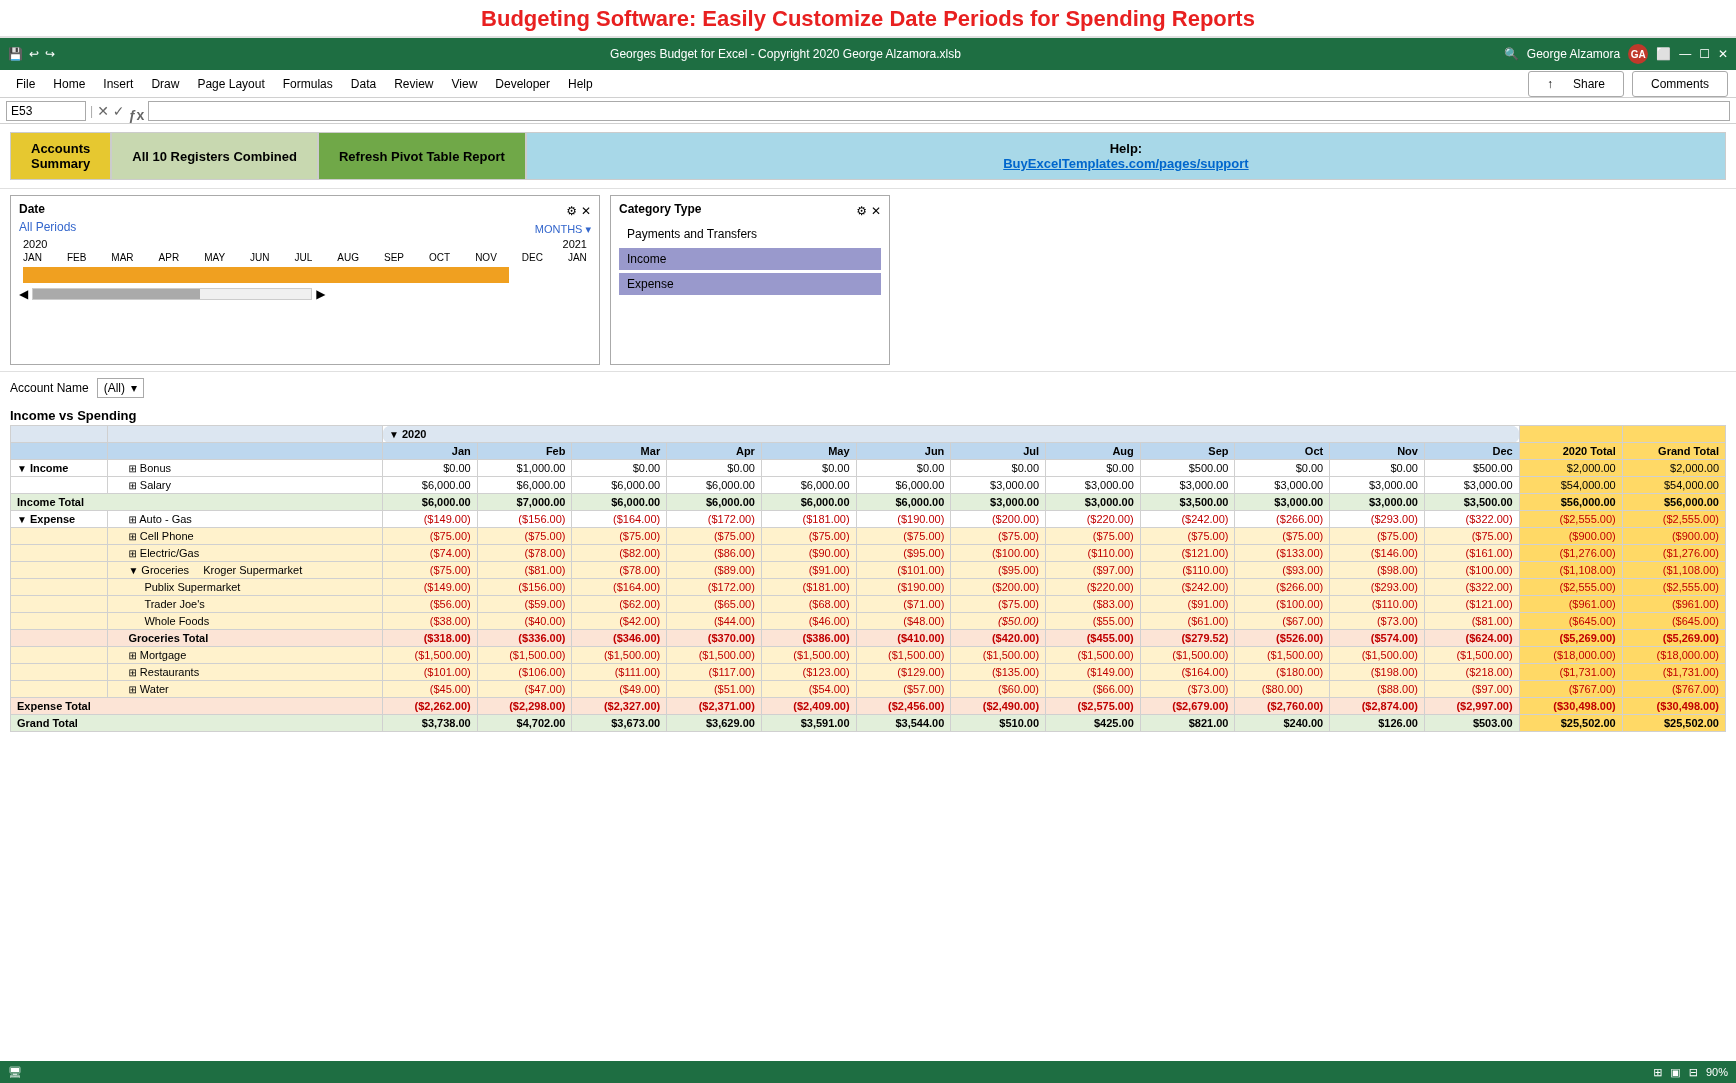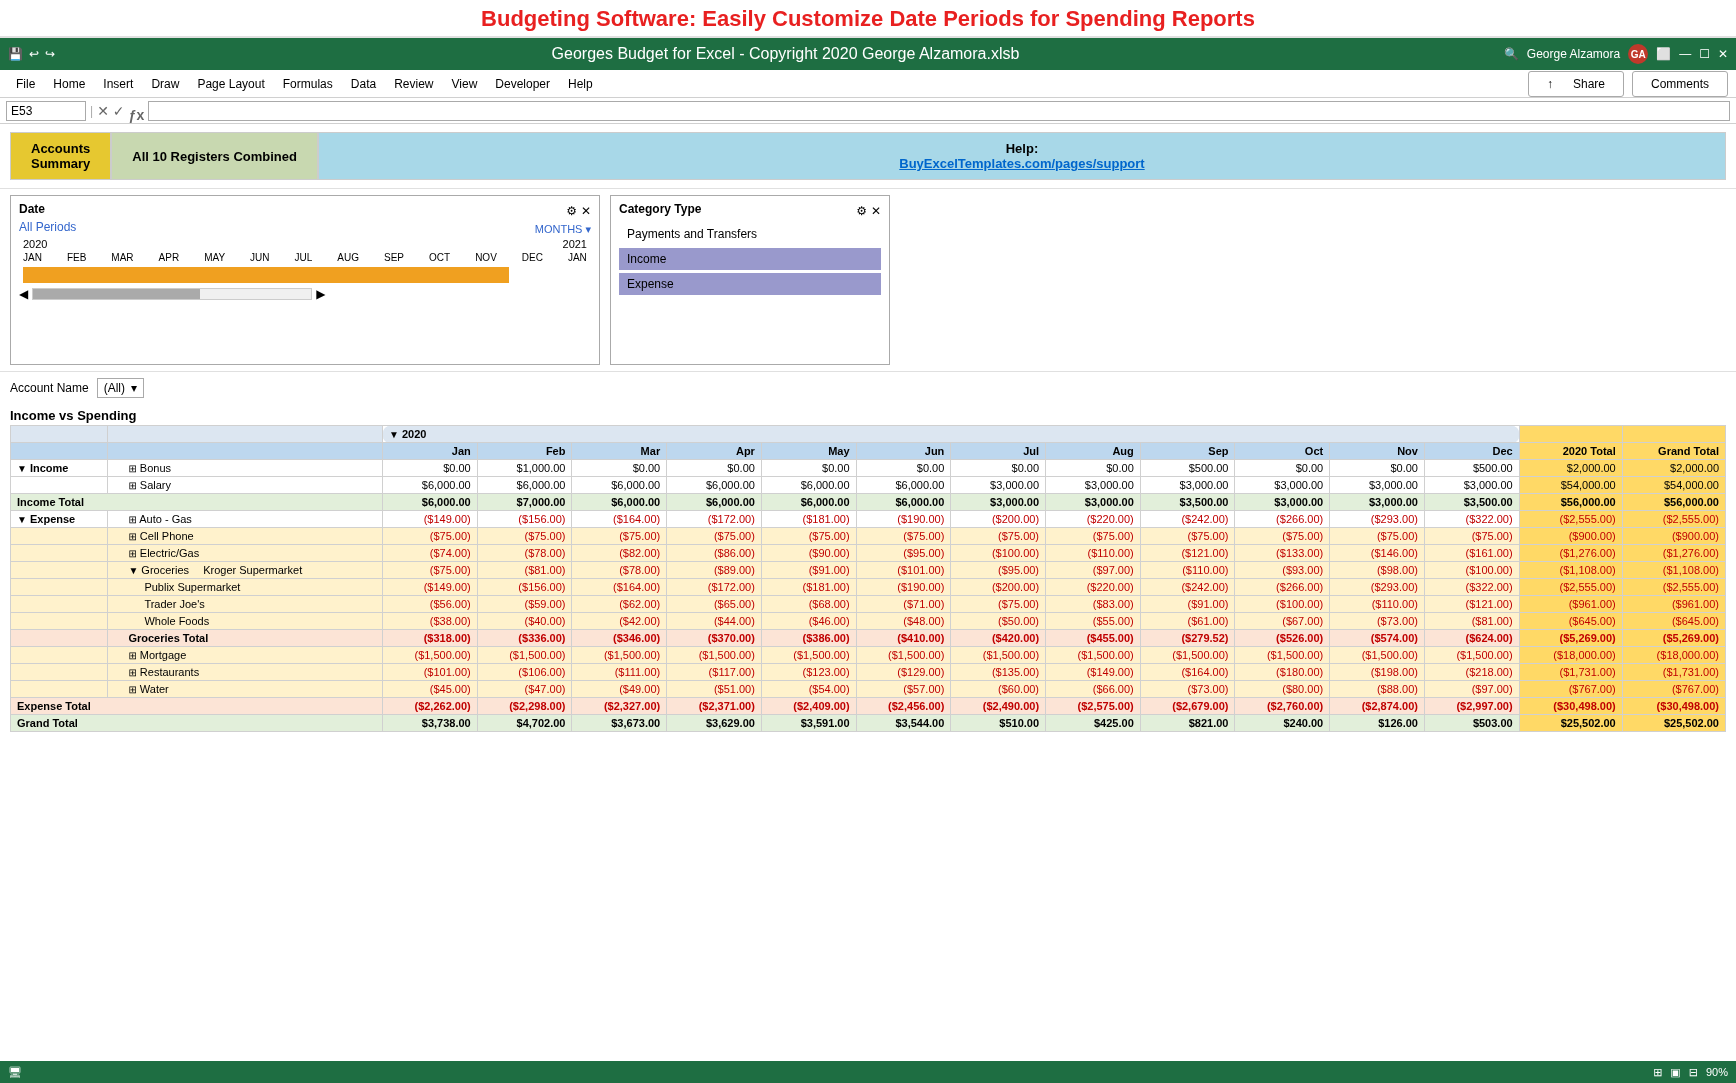--- a/index.html
+++ b/index.html
@@ -24,21 +24,21 @@
       color: #fff;
       display: flex;
       align-items: center;
       height: 32px;
       padding: 0 8px;
       font-size: 12px;
     }
     .excel-titlebar .title-text {
       flex: 1;
       text-align: center;
-      font-size: 16px;
+      font-size: 12px;
     }
     .excel-titlebar .qs-icons {
       display: flex;
       gap: 6px;
       align-items: center;
       margin-right: 12px;
     }
 
     
     .menu-bar {
@@ -352,20 +352,21 @@
   </div>
   <input class="formula-input" type="text" value="" style="">
 </div>
 
 <div class="nav-buttons">
   <button class="nav-btn nav-btn-accounts">
     <span style="white-space:pre;">Accounts
 Summary</span>
   </button>
   <button class="nav-btn nav-btn-registers">All 10 Registers Combined</button>
+  <button class="nav-btn nav-btn-refresh">Refresh Pivot Table Report</button>
   <div class="nav-btn nav-btn-help" style="display:flex;flex-direction:column;align-items:center;justify-content:center;">
     <span>Help:</span>
     <span style="color:#0066cc;text-decoration:underline;cursor:pointer;">BuyExcelTemplates.com/pages/support</span>
   </div>
 </div>
 
 <div class="filter-area">
 
   <div class="date-panel">
     <div style="display:flex;justify-content:space-between;align-items:center;">
@@ -639,21 +640,21 @@
 
       <tr class="row-expense-sub2">
         <td class="label"></td>
         <td class="indent2">Whole Foods</td>
         <td style="color:#c00000;">($38.00)</td>
         <td style="color:#c00000;">($40.00)</td>
         <td style="color:#c00000;">($42.00)</td>
         <td style="color:#c00000;">($44.00)</td>
         <td style="color:#c00000;">($46.00)</td>
         <td style="color:#c00000;">($48.00)</td>
-        <td style="color:#c00000;">($50.00)</td>
+        <td style="color:#c00000;font-style:italic;">($50.00)</td>
         <td style="color:#c00000;">($55.00)</td>
         <td style="color:#c00000;">($61.00)</td>
         <td style="color:#c00000;">($67.00)</td>
         <td style="color:#c00000;">($73.00)</td>
         <td style="color:#c00000;">($81.00)</td>
         <td class="col-2020total" style="color:#c00000;">($645.00)</td>
         <td class="col-grandtotal" style="color:#c00000;">($645.00)</td>
       </tr>
 
       <tr class="row-groceries-total">
@@ -718,21 +719,21 @@
         <td class="indent1"><span style="font-size:10px;">⊞</span> <span>Water</span></td>
         <td style="color:#c00000;">($45.00)</td>
         <td style="color:#c00000;">($47.00)</td>
         <td style="color:#c00000;">($49.00)</td>
         <td style="color:#c00000;">($51.00)</td>
         <td style="color:#c00000;">($54.00)</td>
         <td style="color:#c00000;">($57.00)</td>
         <td style="color:#c00000;">($60.00)</td>
         <td style="color:#c00000;">($66.00)</td>
         <td style="color:#c00000;">($73.00)</td>
-        <td style="color:#c00000;">($80.00)</td>
+        <td style="color:#c00000;text-align:center;">($80.00)</td>
         <td style="color:#c00000;">($88.00)</td>
         <td style="color:#c00000;">($97.00)</td>
         <td class="col-2020total" style="color:#c00000;">($767.00)</td>
         <td class="col-grandtotal" style="color:#c00000;">($767.00)</td>
       </tr>
 
       <tr class="row-expense-total">
         <td class="label" colspan="2">Expense Total</td>
         <td style="color:#c00000;">($2,262.00)</td>
         <td style="color:#c00000;">($2,298.00)</td>

